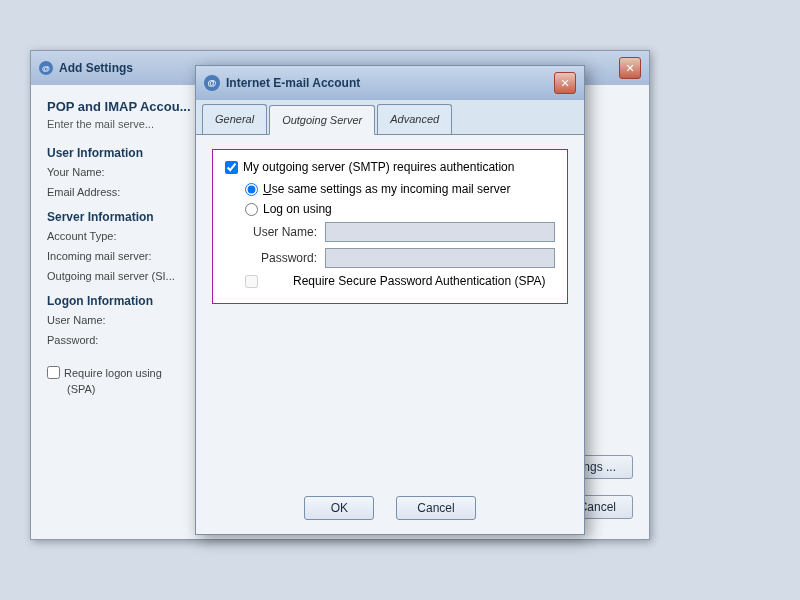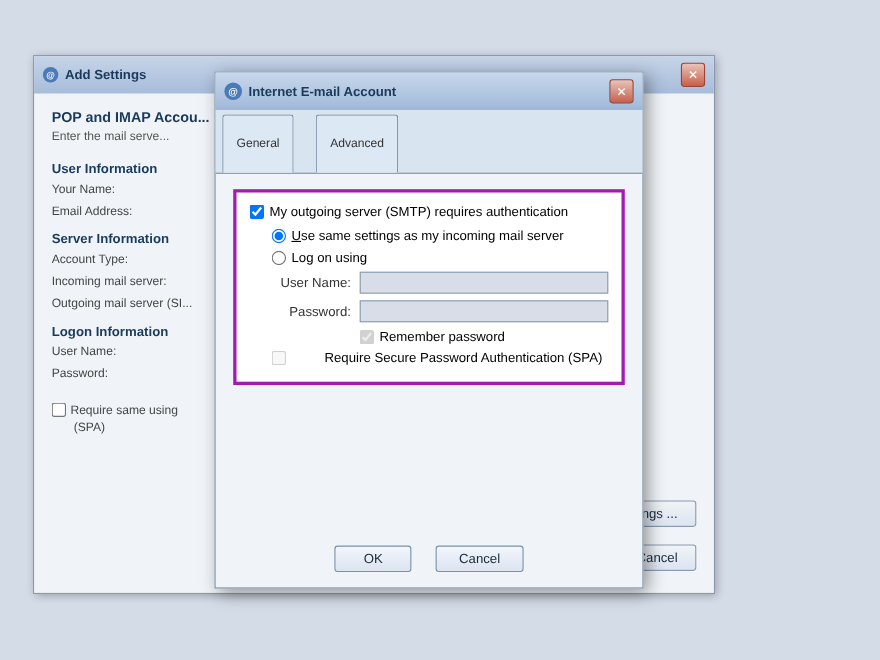--- a/index.html
+++ b/index.html
@@ -188,45 +188,46 @@
 
     
     .tabs {
       display: flex;
       background: #d8e4f0;
       border-bottom: 1px solid #7a8fa8;
       padding-top: 4px;
       padding-left: 6px;
     }
     .tab {
-      padding: 20px 12px;
+      padding: 8px 12px;
       border: 1px solid #7a8fa8;
       border-bottom: none;
       background: #dce8f4;
       font-size: 11px;
       cursor: pointer;
-      margin-right: 20px;
+      margin-right: 2px;
       border-radius: 3px 3px 0 0;
       color: #333;
+      font-style: italic;
     }
     .tab.active {
       background: #f0f4f8;
       border-bottom: 1px solid #f0f4f8;
       font-weight: normal;
       z-index: 1;
       position: relative;
       top: 1px;
     }
 
     
     .modal-body {
       padding: 14px 16px;
     }
     .modal-section-border {
-      border: 3px solid #a21caf;
+      border: 1px solid #a21caf;
       padding: 10px 12px;
       background: white;
       margin-bottom: 12px;
     }
 
     
     .checkbox-row {
       display: flex;
       align-items: center;
       gap: 5px;
@@ -341,21 +342,21 @@
     <div class="bg-field-label" style="margin-top:8px;">Incoming mail server:</div>
     <div class="bg-field-label" style="margin-top:8px;">Outgoing mail server (SI...</div>
 
     <div class="bg-bold-label">Logon Information</div>
     <div class="bg-field-label">User Name:</div>
     <div class="bg-field-label" style="margin-top:8px;">Password:</div>
 
     <div style="margin-top: 20px;">
       <div class="bg-checkbox-row">
         <input type="checkbox" style="">
-        <span>Require same using</span>
+        <span>Require logon using</span>
       </div>
       <div style="padding-left: 20px; font-size:11px; color:#444;">(SPA)</div>
     </div>
   </div>
 
   <div class="cursor-area">
     <span class="cursor-icon">↖</span>
   </div>
 
   <div class="bg-more-settings">
@@ -374,20 +375,23 @@
       <div class="modal-icon">@</div>
       <span>Internet E-mail Account</span>
     </div>
     <div class="modal-close-btn">✕</div>
   </div>
 
   <div class="tabs">
     <div class="tab">
       <span>General</span>
     </div>
+    <div class="tab active">
+      <span>Outgoing Server</span>
+    </div>
     <div class="tab">
       <span>Advanced</span>
     </div>
   </div>
 
   <div class="modal-body">
     <div class="modal-section-border">
 
       <div class="checkbox-row">
         <input type="checkbox" checked="" style="">
@@ -411,24 +415,20 @@
       <div class="field-row">
         <span class="field-label">User Name:</span>
         <input type="text" class="field-input" disabled="" value="" style="">
       </div>
 
       <div class="field-row">
         <span class="field-label">Password:</span>
         <input type="password" class="field-input" disabled="" value="" style="">
       </div>
 
-      <div class="sub-checkbox-row" style="padding-left: 100px;">
-        <input type="checkbox" checked="" disabled="" style="">
-        <label>Remember password</label>
-      </div>
 
       <div class="sub-checkbox-row" style="padding-left: 20px; margin-top: 4px; gap: 35px;">
         <input type="checkbox" disabled="" style="">
         <label>Require Secure Password Authentication (SPA)</label>
       </div>
 
     </div>
   </div>
 
   <div class="modal-footer">

